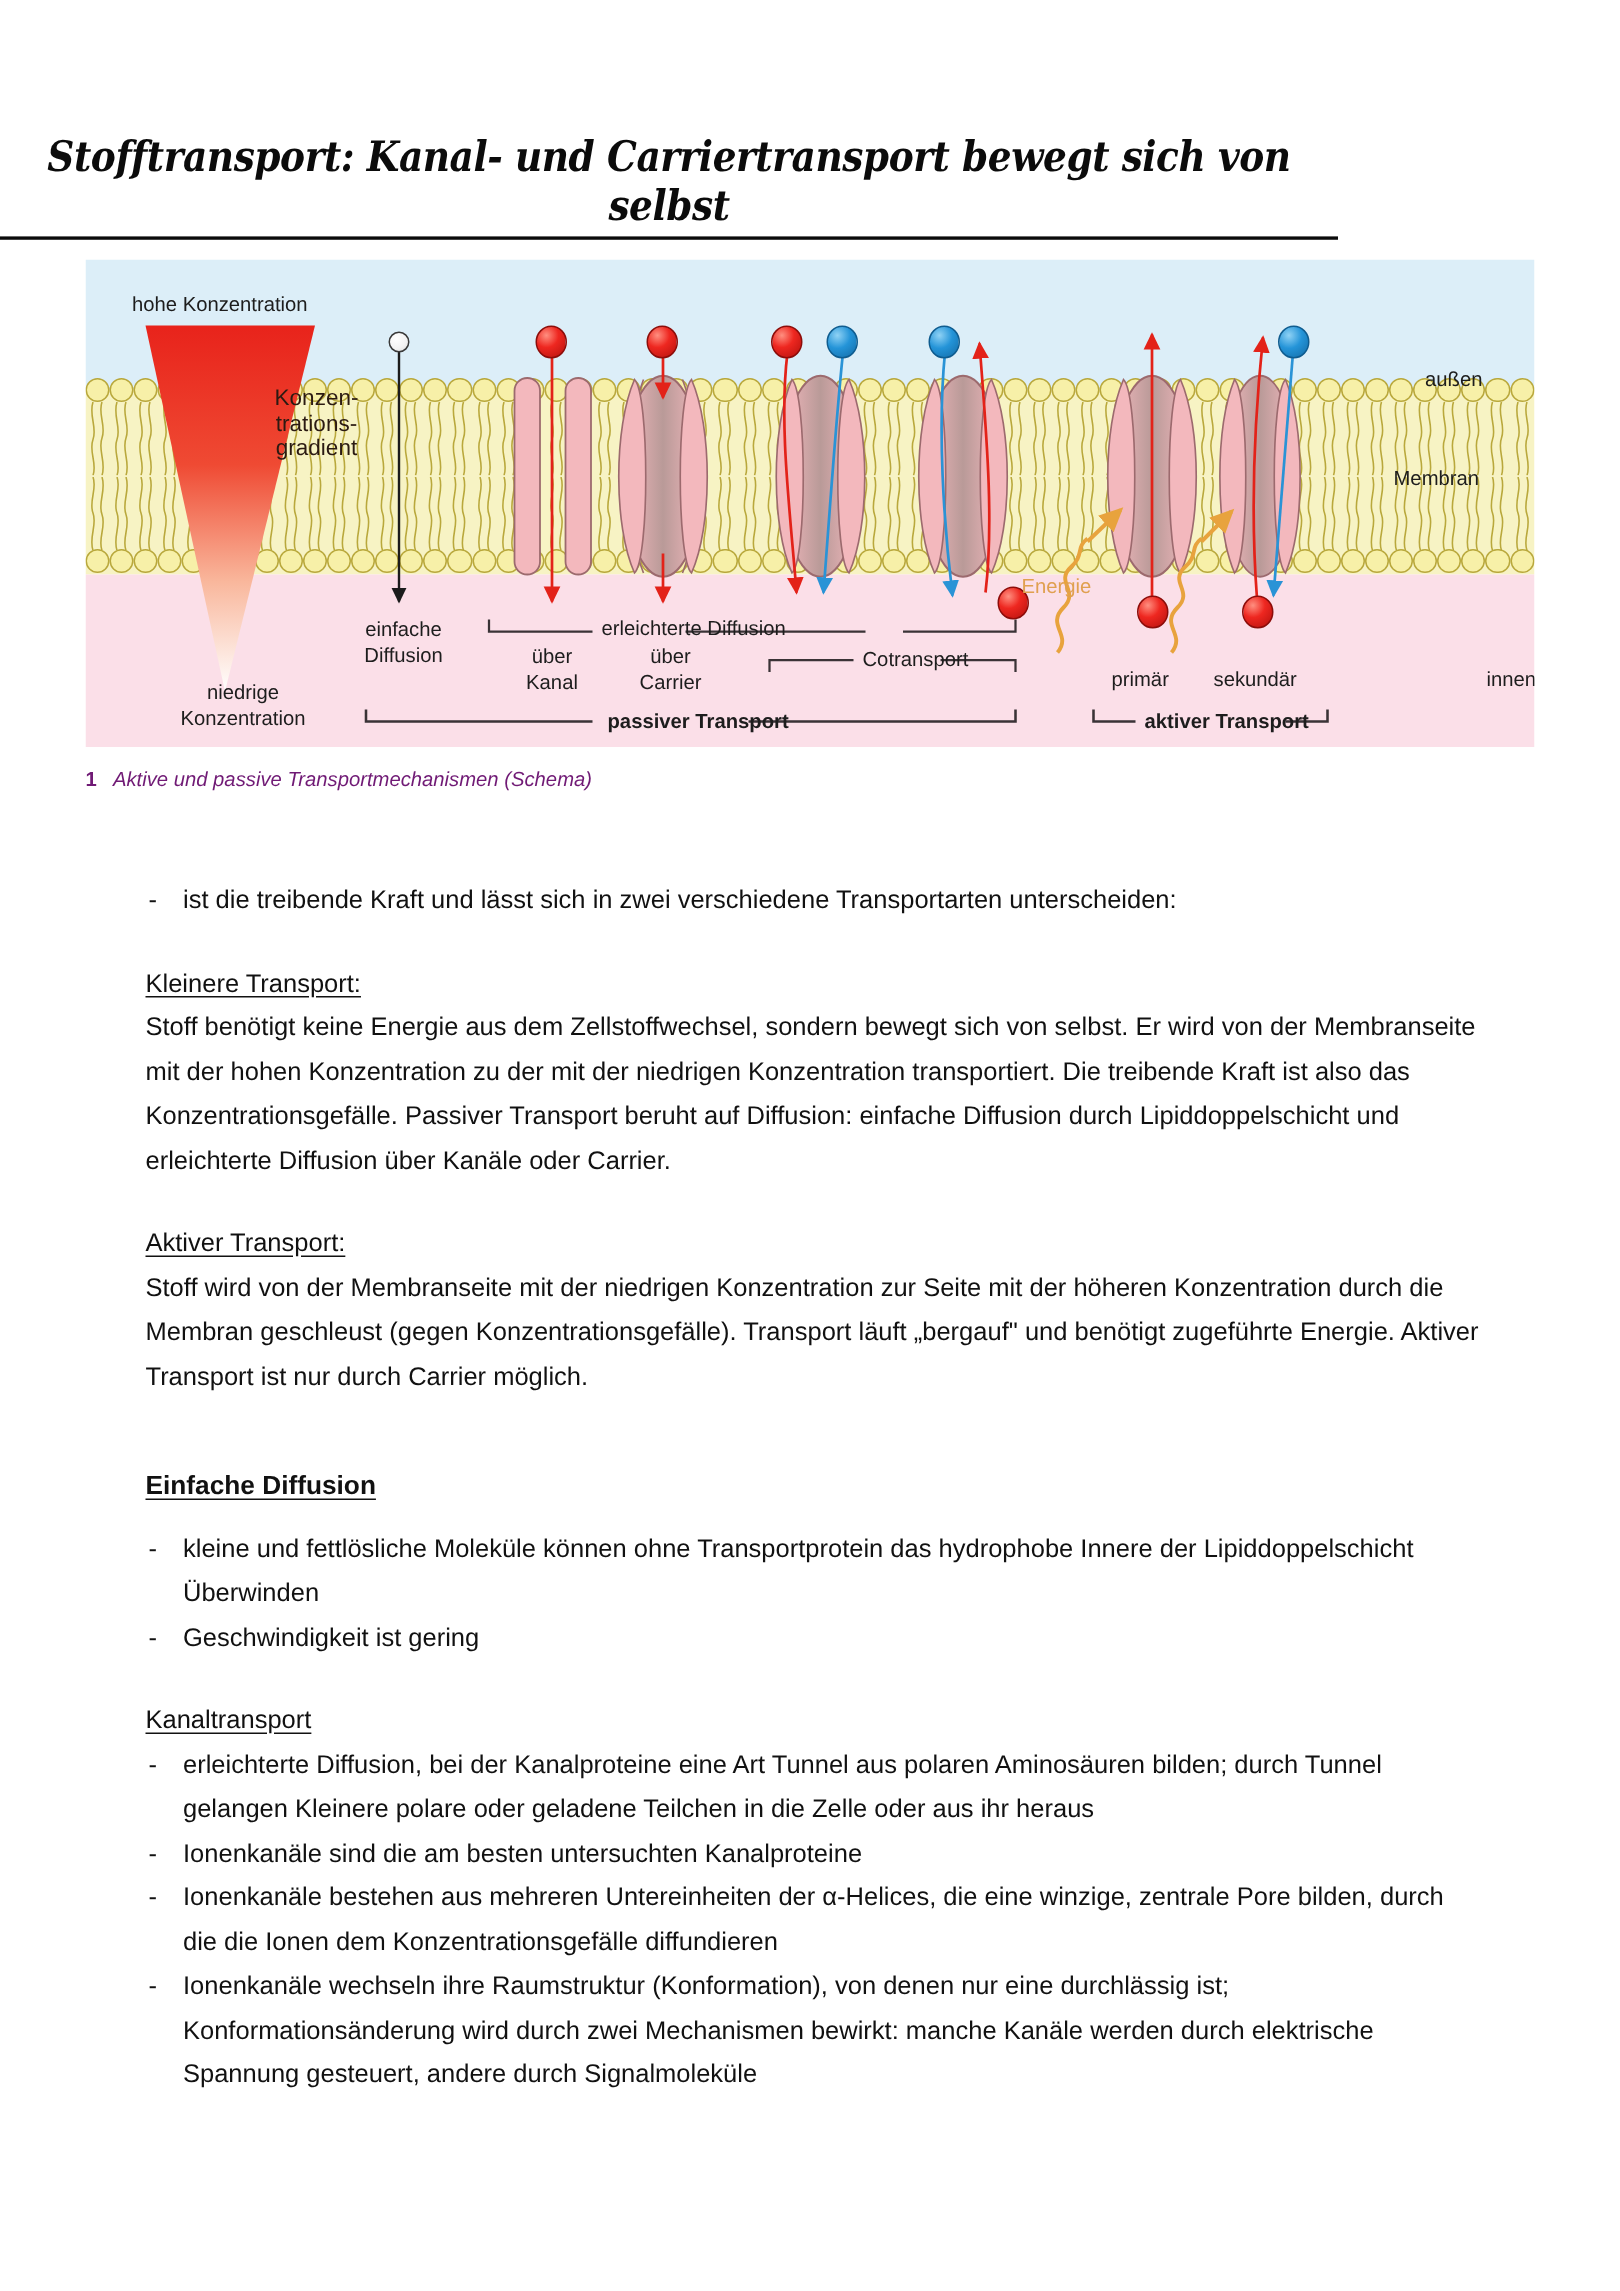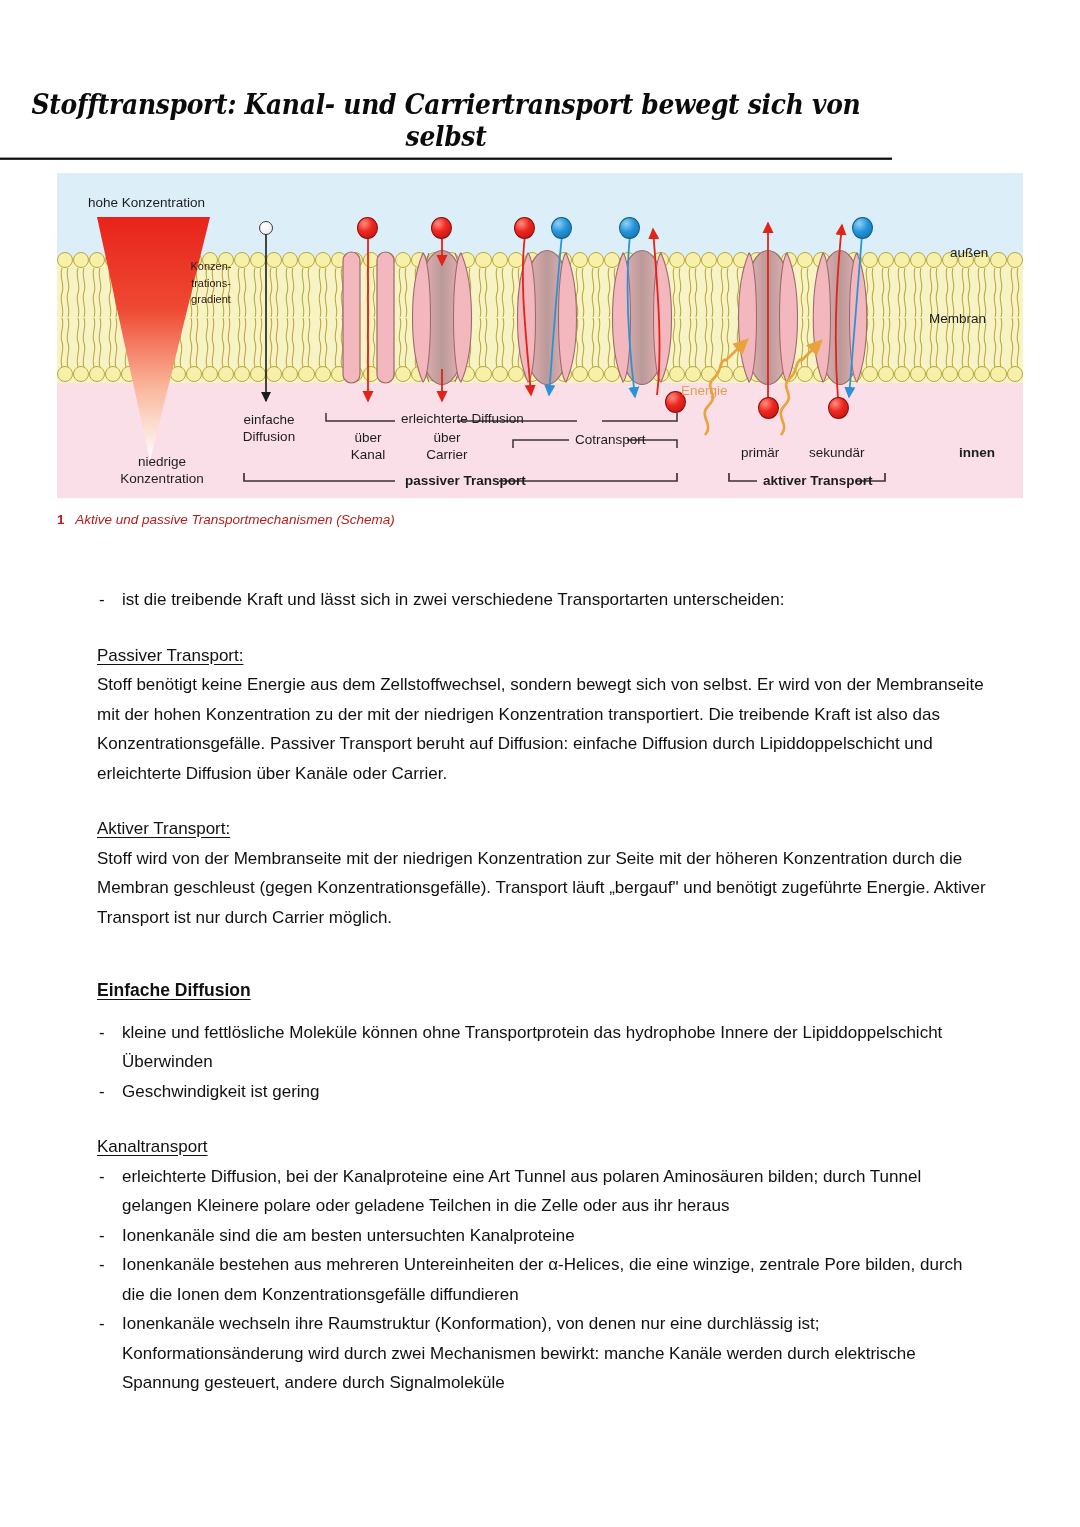--- a/index.html
+++ b/index.html
@@ -52,21 +52,21 @@
   .tails.top{top:95px;}
   .tails.bot{top:145px;}
   .tail{
     flex:0 0 auto;width:16.1px;height:49px;
   }
   .tail svg{display:block;}
 
   .fig-label{position:absolute;font-size:13.5px;color:#1d1d1d;font-family:"Liberation Sans",sans-serif;white-space:nowrap;}
   .grad-text{
     position:absolute;left:108px;top:85px;width:92px;
-    font-size:11px;line-height:16.5px;color:#2b1a12;text-align:center;
+    font-size:15px;line-height:16.5px;color:#2b1a12;text-align:center;
   }
 
   
   .ball{
     position:absolute;width:21px;height:22px;border-radius:50%;
     box-sizing:border-box;
   }
   .ball.red{
     background:radial-gradient(circle at 33% 28%, #ff8f80 0%, #ee2720 42%, #b4110d 100%);
     border:1px solid #8c0d0a;
@@ -76,21 +76,21 @@
     border:1px solid #0f5c8f;
   }
   .ball.white{
     width:14px;height:14px;
     background:radial-gradient(circle at 35% 30%, #ffffff 0%, #f2f2f2 60%, #d8d8d8 100%);
     border:1.2px solid #3a3a3a;
   }
   .lbl-bold{font-weight:bold;}
 
   .caption{
-    position:absolute;left:57px;top:512px;font-size:13.5px;color:#b91c1c;
+    position:absolute;left:57px;top:512px;font-size:13.5px;color:#701a75;
   }
   .caption b{font-weight:bold;font-style:normal;}
   .caption i{font-style:italic;}
 
   
   .content{
     position:absolute;left:97px;top:585px;width:890px;
     font-size:17px;line-height:29.5px;color:#111;
   }
   .h-sec{
@@ -1090,21 +1090,21 @@
   <div class="ball blue" style="left:795px;top:44px;"></div>
 
   <div class="fig-label" style="left:31px;top:22px;">hohe Konzentration</div>
   <div class="grad-text">
     <span id="gradLbl">Konzen-<br>trations-<br>gradient</span>
   </div>
   <div class="fig-label" style="left:40px;top:280px;text-align:center;width:130px;line-height:17px;"><span id="lowLbl">niedrige<br>Konzentration</span></div>
 
   <div class="fig-label" style="left:893px;top:48px;margin-top:24px;">außen</div>
   <div class="fig-label" style="left:872px;top:138px;">Membran</div>
-  <div class="fig-label" style="left:902px;top:272px;font-weight:bold;">innen</div>
+  <div class="fig-label" style="left:934px;top:272px;">innen</div>
   <div class="fig-label" style="left:624px;top:210px;color:#e0a050;">Energie</div>
 
   <div class="fig-label" style="left:172px;top:238px;text-align:center;width:80px;line-height:17px;"><span id="sdLbl">einfache<br>Diffusion</span></div>
   <div class="fig-label" style="left:275px;top:256px;text-align:center;width:72px;line-height:17px;"><span id="vkLbl">über<br>Kanal</span></div>
   <div class="fig-label" style="left:344px;top:238px;">erleichterte Diffusion</div>
   <div class="fig-label" style="left:354px;top:256px;text-align:center;width:72px;line-height:17px;"><span id="vcLbl">über<br>Carrier</span></div>
   <div class="fig-label" style="left:518px;top:259px;">Cotransport</div>
   <div class="fig-label lbl-bold" style="left:348px;top:300px;">passiver Transport</div>
 
   <div class="fig-label" style="left:684px;top:272px;text-align:center;">primär</div>
@@ -1115,21 +1115,21 @@
 <div class="caption">
   <b>1</b>
   <i style="margin-left:7px;">Aktive und passive Transportmechanismen (Schema)</i>
 </div>
 
 <div class="content" id="content">
     <ul class="bullets">
       <li><span class="dash">-</span>ist die treibende Kraft und lässt sich in zwei verschiedene Transportarten unterscheiden:</li>
     </ul>
     <div class="gap-m"></div>
-    <div class="h-sub">Passiver Transport:</div>
+    <div class="h-sub">Kleinere Transport:</div>
     <p class="para">Stoff benötigt keine Energie aus dem Zellstoffwechsel, sondern bewegt sich von selbst. Er wird von der Membranseite mit der hohen Konzentration zu der mit der niedrigen Konzentration transportiert. Die treibende Kraft ist also das Konzentrationsgefälle. Passiver Transport beruht auf Diffusion: einfache Diffusion durch Lipiddoppelschicht und erleichterte Diffusion über Kanäle oder Carrier.</p>
     <div class="gap-m"></div>
     <div class="h-sub">Aktiver Transport:</div>
     <p class="para">Stoff wird von der Membranseite mit der niedrigen Konzentration zur Seite mit der höheren Konzentration durch die Membran geschleust (gegen Konzentrationsgefälle). Transport läuft „bergauf" und benötigt zugeführte Energie. Aktiver Transport ist nur durch Carrier möglich.</p>
     <div class="gap-l"></div>
     <div class="h-sec">Einfache Diffusion</div>
     <ul class="bullets">
       <li><span class="dash">-</span>kleine und fettlösliche Moleküle können ohne Transportprotein das hydrophobe Innere der Lipiddoppelschicht Überwinden</li>
       <li><span class="dash">-</span>Geschwindigkeit ist gering</li>
     </ul>

